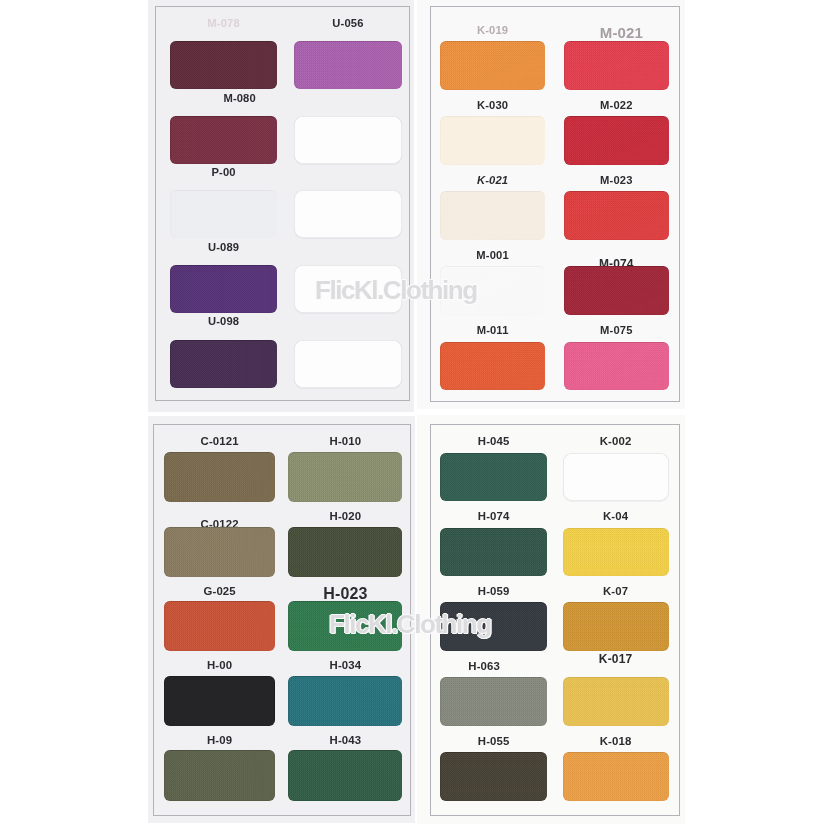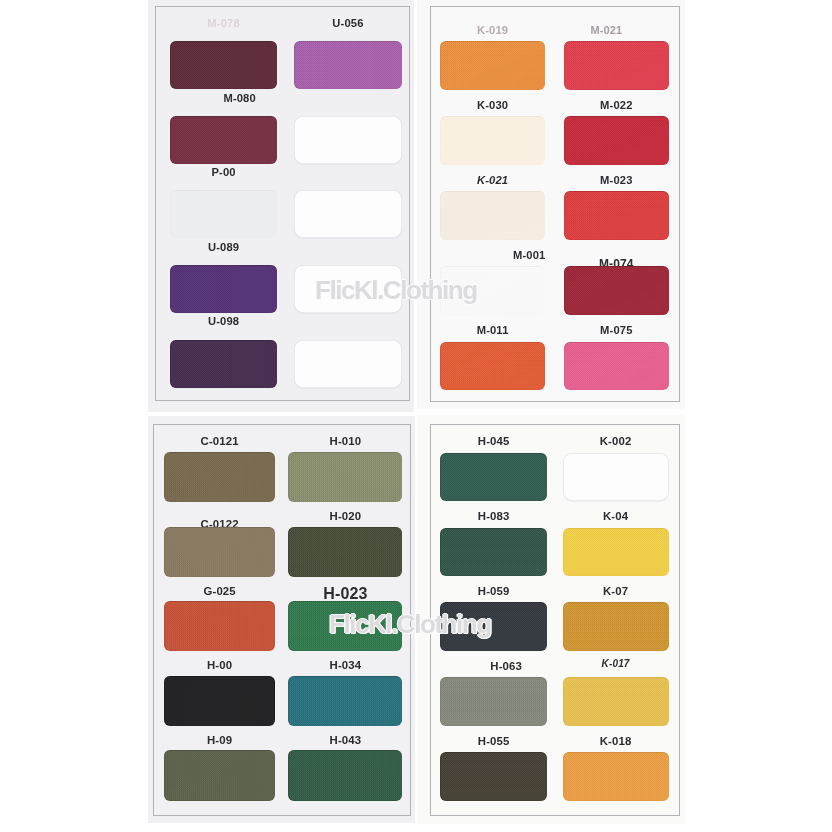--- a/index.html
+++ b/index.html
@@ -129,39 +129,39 @@
       </div>
       <div class="hdr" style="left: 22.7px; width: 105.8px; top: 180.9px; color: rgb(44, 44, 48); font-size: 11.2px; font-style: italic;">K-021</div>
       <div class="sw" style="left: 22.7px; width: 105.8px; height: 48.8px; top: 197.3px; background: rgb(247, 239, 227);">
         <div class="tex" style="opacity: 0.138;">
           <svg xmlns="http://www.w3.org/2000/svg" preserveAspectRatio="none" viewBox="0 0 106 49">
             <rect width="100%" height="100%" fill="url(#twill)"></rect>
           </svg>
         </div>
         <div class="rim" style="opacity: 0.18;"></div>
       </div>
-      <div class="hdr" style="left: 22.7px; width: 105.8px; top: 256px; color: rgb(44, 44, 48); font-size: 11.2px; text-align: right;">M-001</div>
+      <div class="hdr" style="left: 22.7px; width: 105.8px; top: 256px; color: rgb(44, 44, 48); font-size: 11.2px;">M-001</div>
       <div class="sw" style="left: 22.7px; width: 105.8px; height: 48.8px; top: 272.4px; background: rgb(250, 250, 251);">
         <div class="tex" style="opacity: 0.1;">
           <svg xmlns="http://www.w3.org/2000/svg" preserveAspectRatio="none" viewBox="0 0 106 49">
             <rect width="100%" height="100%" fill="url(#twill)"></rect>
           </svg>
         </div>
         <div class="rim" style="opacity: 0.18;"></div>
       </div>
       <div class="hdr" style="left: 22.7px; width: 105.8px; top: 331.1px; color: rgb(44, 44, 48); font-size: 11.2px;">M-011</div>
       <div class="sw" style="left: 22.7px; width: 105.8px; height: 48.8px; top: 347.5px; background: rgb(235, 92, 51);">
         <div class="tex" style="opacity: 0.633;">
           <svg xmlns="http://www.w3.org/2000/svg" preserveAspectRatio="none" viewBox="0 0 106 49">
             <rect width="100%" height="100%" fill="url(#twill)"></rect>
           </svg>
         </div>
         <div class="rim" style="opacity: 0.589;"></div>
       </div>
-      <div class="hdr" style="left: 137px; width: 104.8px; top: 30.7px; color: rgb(166, 158, 163); font-size: 11px; text-align: center;">M-021</div>
+      <div class="hdr" style="left: 152px; width: 104.8px; top: 30.7px; color: rgb(166, 158, 163); font-size: 15px; text-align: center;">M-021</div>
       <div class="sw" style="left: 146.9px; width: 104.8px; height: 48.8px; top: 47.1px; background: rgb(233, 60, 76);">
         <div class="tex" style="opacity: 0.708;">
           <svg xmlns="http://www.w3.org/2000/svg" preserveAspectRatio="none" viewBox="0 0 105 49">
             <rect width="100%" height="100%" fill="url(#twill)"></rect>
           </svg>
         </div>
         <div class="rim" style="opacity: 0.66;"></div>
       </div>
       <div class="hdr" style="left: 146.9px; width: 104.8px; top: 105.8px; color: rgb(44, 44, 48); font-size: 11.2px;">M-022</div>
       <div class="sw" style="left: 146.9px; width: 104.8px; height: 48.8px; top: 122.2px; background: rgb(206, 38, 55);">
@@ -299,39 +299,39 @@
       <div class="card-inner" style="inset: 9.4px 4.3px 8px 13.5px;"></div>
       <div class="hdr" style="left: 23.5px; width: 107px; top: 21.3px; color: rgb(44, 44, 48); font-size: 11.4px;">H-045</div>
       <div class="sw" style="left: 23.5px; width: 107px; height: 48.8px; top: 37.6px; background: rgb(44, 92, 78);">
         <div class="tex" style="opacity: 0.877;">
           <svg xmlns="http://www.w3.org/2000/svg" preserveAspectRatio="none" viewBox="0 0 107 49">
             <rect width="100%" height="100%" fill="url(#twill)"></rect>
           </svg>
         </div>
         <div class="rim" style="opacity: 0.822;"></div>
       </div>
-      <div class="hdr" style="left: 23.5px; width: 107px; top: 96.2px; color: rgb(44, 44, 48); font-size: 11.4px;">H-083</div>
+      <div class="hdr" style="left: 23.5px; width: 107px; top: 96.2px; color: rgb(44, 44, 48); font-size: 11.4px;">H-074</div>
       <div class="sw" style="left: 23.5px; width: 107px; height: 48.8px; top: 112.5px; background: rgb(44, 83, 69);">
         <div class="tex" style="opacity: 0.905;">
           <svg xmlns="http://www.w3.org/2000/svg" preserveAspectRatio="none" viewBox="0 0 107 49">
             <rect width="100%" height="100%" fill="url(#twill)"></rect>
           </svg>
         </div>
         <div class="rim" style="opacity: 0.849;"></div>
       </div>
       <div class="hdr" style="left: 23.5px; width: 107px; top: 171.1px; color: rgb(44, 44, 48); font-size: 11.4px;">H-059</div>
       <div class="sw" style="left: 23.5px; width: 107px; height: 48.8px; top: 187.4px; background: rgb(43, 49, 56);">
         <div class="tex" style="opacity: 1;">
           <svg xmlns="http://www.w3.org/2000/svg" preserveAspectRatio="none" viewBox="0 0 107 49">
             <rect width="100%" height="100%" fill="url(#twill)"></rect>
           </svg>
         </div>
         <div class="rim" style="opacity: 0.943;"></div>
       </div>
-      <div class="hdr" style="left: 36px; width: 107px; top: 246px; color: rgb(44, 44, 48); font-size: 11.4px;">H-063</div>
+      <div class="hdr" style="left: 14px; width: 107px; top: 246px; color: rgb(44, 44, 48); font-size: 11.4px;">H-063</div>
       <div class="sw" style="left: 23.5px; width: 107px; height: 48.8px; top: 262.3px; background: rgb(135, 138, 126);">
         <div class="tex" style="opacity: 0.608;">
           <svg xmlns="http://www.w3.org/2000/svg" preserveAspectRatio="none" viewBox="0 0 107 49">
             <rect width="100%" height="100%" fill="url(#twill)"></rect>
           </svg>
         </div>
         <div class="rim" style="opacity: 0.564;"></div>
       </div>
       <div class="hdr" style="left: 23.5px; width: 107px; top: 320.9px; color: rgb(44, 44, 48); font-size: 11.4px;">H-055</div>
       <div class="sw" style="left: 23.5px; width: 107px; height: 48.8px; top: 337.2px; background: rgb(65, 59, 46);">
@@ -355,21 +355,21 @@
       </div>
       <div class="hdr" style="left: 145.9px; width: 106px; top: 171.1px; color: rgb(44, 44, 48); font-size: 11.4px;">K-07</div>
       <div class="sw" style="left: 145.9px; width: 106px; height: 48.8px; top: 187.4px; background: rgb(213, 151, 49);">
         <div class="tex" style="opacity: 0.508;">
           <svg xmlns="http://www.w3.org/2000/svg" preserveAspectRatio="none" viewBox="0 0 106 49">
             <rect width="100%" height="100%" fill="url(#twill)"></rect>
           </svg>
         </div>
         <div class="rim" style="opacity: 0.469;"></div>
       </div>
-      <div class="hdr" style="left: 145.9px; width: 106px; top: 244px; color: rgb(44, 44, 48); font-size: 10px; font-style: italic;">K-017</div>
+      <div class="hdr" style="left: 145.9px; width: 106px; top: 238px; color: rgb(44, 44, 48); font-size: 12px;">K-017</div>
       <div class="sw" style="left: 145.9px; width: 106px; height: 48.8px; top: 262.3px; background: rgb(235, 195, 82);">
         <div class="tex" style="opacity: 0.345;">
           <svg xmlns="http://www.w3.org/2000/svg" preserveAspectRatio="none" viewBox="0 0 106 49">
             <rect width="100%" height="100%" fill="url(#twill)"></rect>
           </svg>
         </div>
         <div class="rim" style="opacity: 0.313;"></div>
       </div>
       <div class="hdr" style="left: 145.9px; width: 106px; top: 320.9px; color: rgb(44, 44, 48); font-size: 11.4px;">K-018</div>
       <div class="sw" style="left: 145.9px; width: 106px; height: 48.8px; top: 337.2px; background: rgb(239, 160, 68);">

